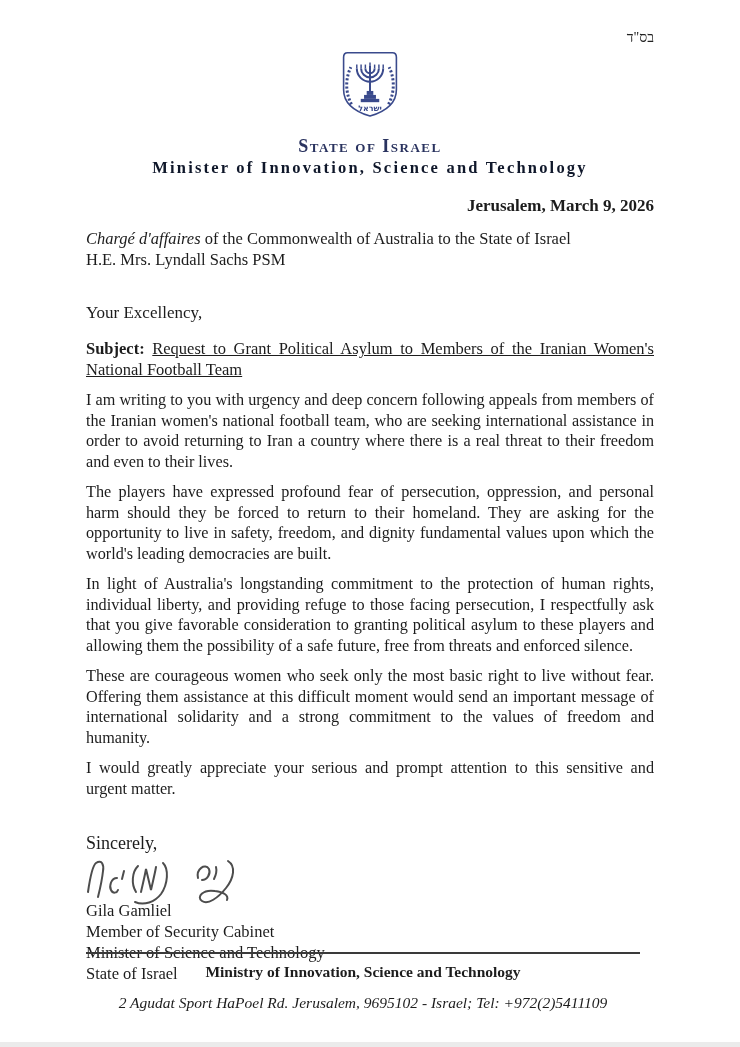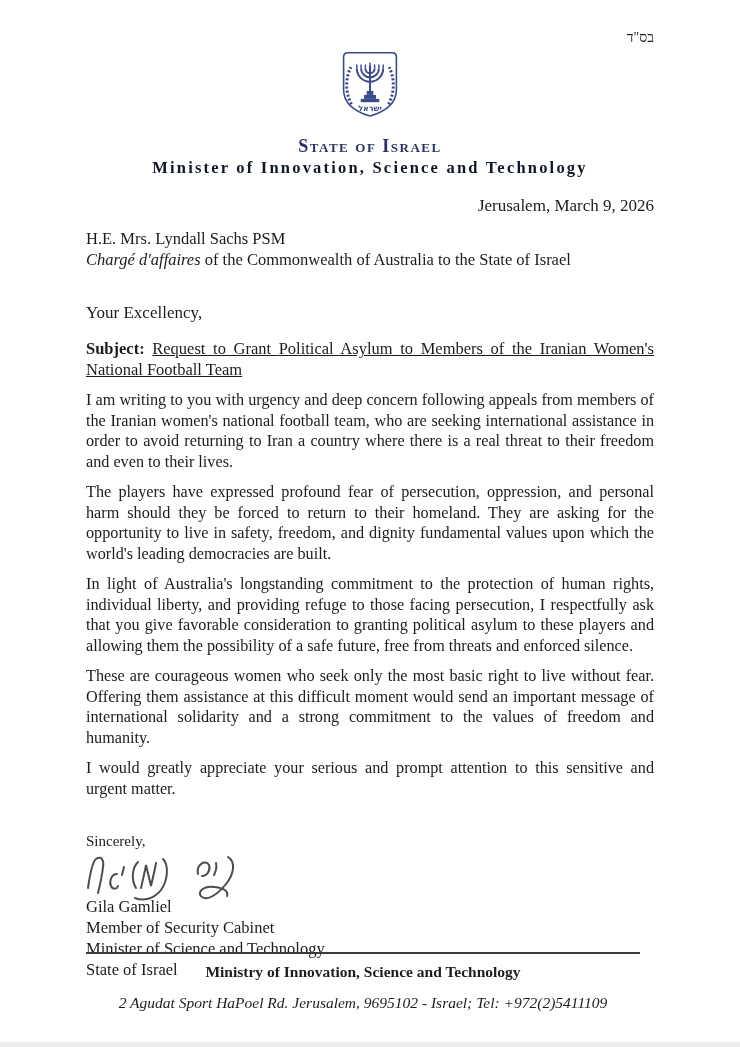--- a/index.html
+++ b/index.html
@@ -41,20 +41,21 @@
     letter-spacing: 2.2px;
     color: #0f172a;
     margin-top: 1px;
     font-weight: bold;
   }
 
   .dateline {
     margin-top: 18px;
     text-align: right;
     font-size: 17px;
+    font-weight: bold;
   }
 
   .recipient { margin-top: 12px; font-size: 16.5px; line-height: 21px; }
   .salutation { margin-top: 33px; font-size: 17px; }
 
   .subject {
     margin-top: 15px;
     font-size: 16.5px;
     line-height: 21px;
     text-align: justify;
@@ -62,21 +63,21 @@
   .subject .subject-label { font-weight: bold; }
   .subject .subject-text { text-decoration: underline; }
 
   .para {
     margin: 10px 0 0 0;
     font-size: 16.2px;
     line-height: 20.5px;
     text-align: justify;
   }
 
-  .closing { margin-top: 34px; font-size: 15px; }
+  .closing { margin-top: 34px; font-size: 18px; }
 
   .signature-wrap { margin-top: 2px; margin-left: -4px; height: 52px; }
 
   .signer { margin-top: -8px; font-size: 16.5px; line-height: 21px; }
   .signer div { margin: 0; }
 
   .footer {
     position: absolute;
     left: 86px;
     right: 100px;
@@ -140,22 +141,22 @@
         <text x="50" y="93" text-anchor="middle" font-size="12" fill="#3a4a8c" font-family="'DejaVu Sans', sans-serif" font-weight="bold">ישראל</text>
       </svg>
     </div>
 
     <div class="letterhead-title">State of Israel</div>
     <div class="letterhead-subtitle">Minister of Innovation, Science and Technology</div>
 
     <div class="dateline">Jerusalem, March 9, 2026</div>
 
     <div class="recipient">
+      <div><span class="italic">Chargé d'affaires</span><span> of the Commonwealth of Australia to the State of Israel</span></div>
       <div>H.E. Mrs. Lyndall Sachs PSM</div>
-      <div><span class="italic">Chargé d'affaires</span><span> of the Commonwealth of Australia to the State of Israel</span></div>
     </div>
 
     <div class="salutation">Your Excellency,</div>
 
     <div class="subject">
       <span class="subject-label">Subject:</span>
       <span> </span>
       <span class="subject-text">Request to Grant Political Asylum to Members of the Iranian Women's National Football Team</span>
     </div>
 

